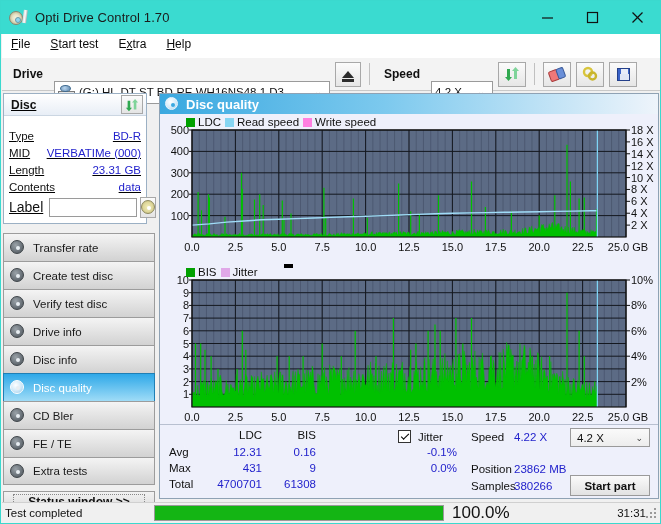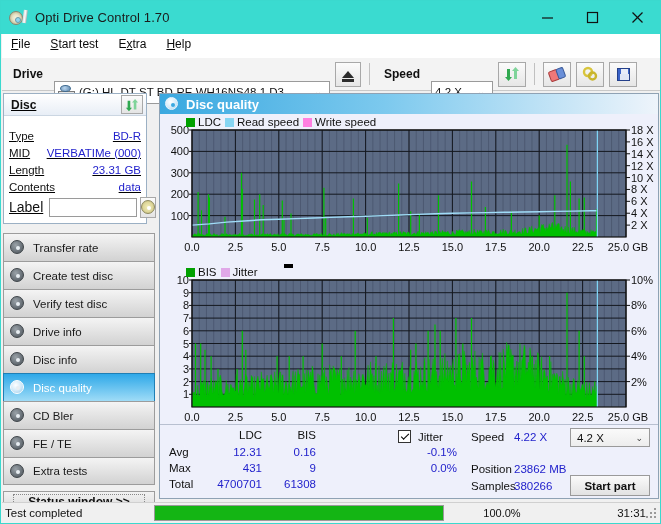--- a/index.html
+++ b/index.html
@@ -266,21 +266,21 @@
     position: absolute; left: 1px; bottom: 1px; width: 658px; height: 20px;
     background: #f0f0f0; display: flex; align-items: center;
     border-top: 1px solid #d0d0d0;
   }
   .sb-text { width: 152px; padding-left: 3px; font-size: 11.5px; color: #111; }
   .sb-progress {
     width: 290px; height: 16px; background: #fff; border: 1px solid #9a9a9a;
     position: relative; overflow: hidden;
   }
   .sb-progress .fill { height: 100%; background: #14b514; }
-  .sb-pct { width: 108px; padding-left: 8px; font-size: 11px; color: #111; text-align: center; }
+  .sb-pct { width: 108px; padding-left: 8px; font-size: 17px; color: #111; }
   .sb-time { margin-left: auto; padding-right: 14px; font-size: 11.5px; color: #111; }
   .grip { position: absolute; right: 2px; bottom: 2px; width: 12px; height: 12px; }
   .grip i { position: absolute; width: 2px; height: 2px; background: #9a9a9a; }
 </style>
 </head>
 <body>
 
 <div id="app">
 
   <div class="titlebar">

